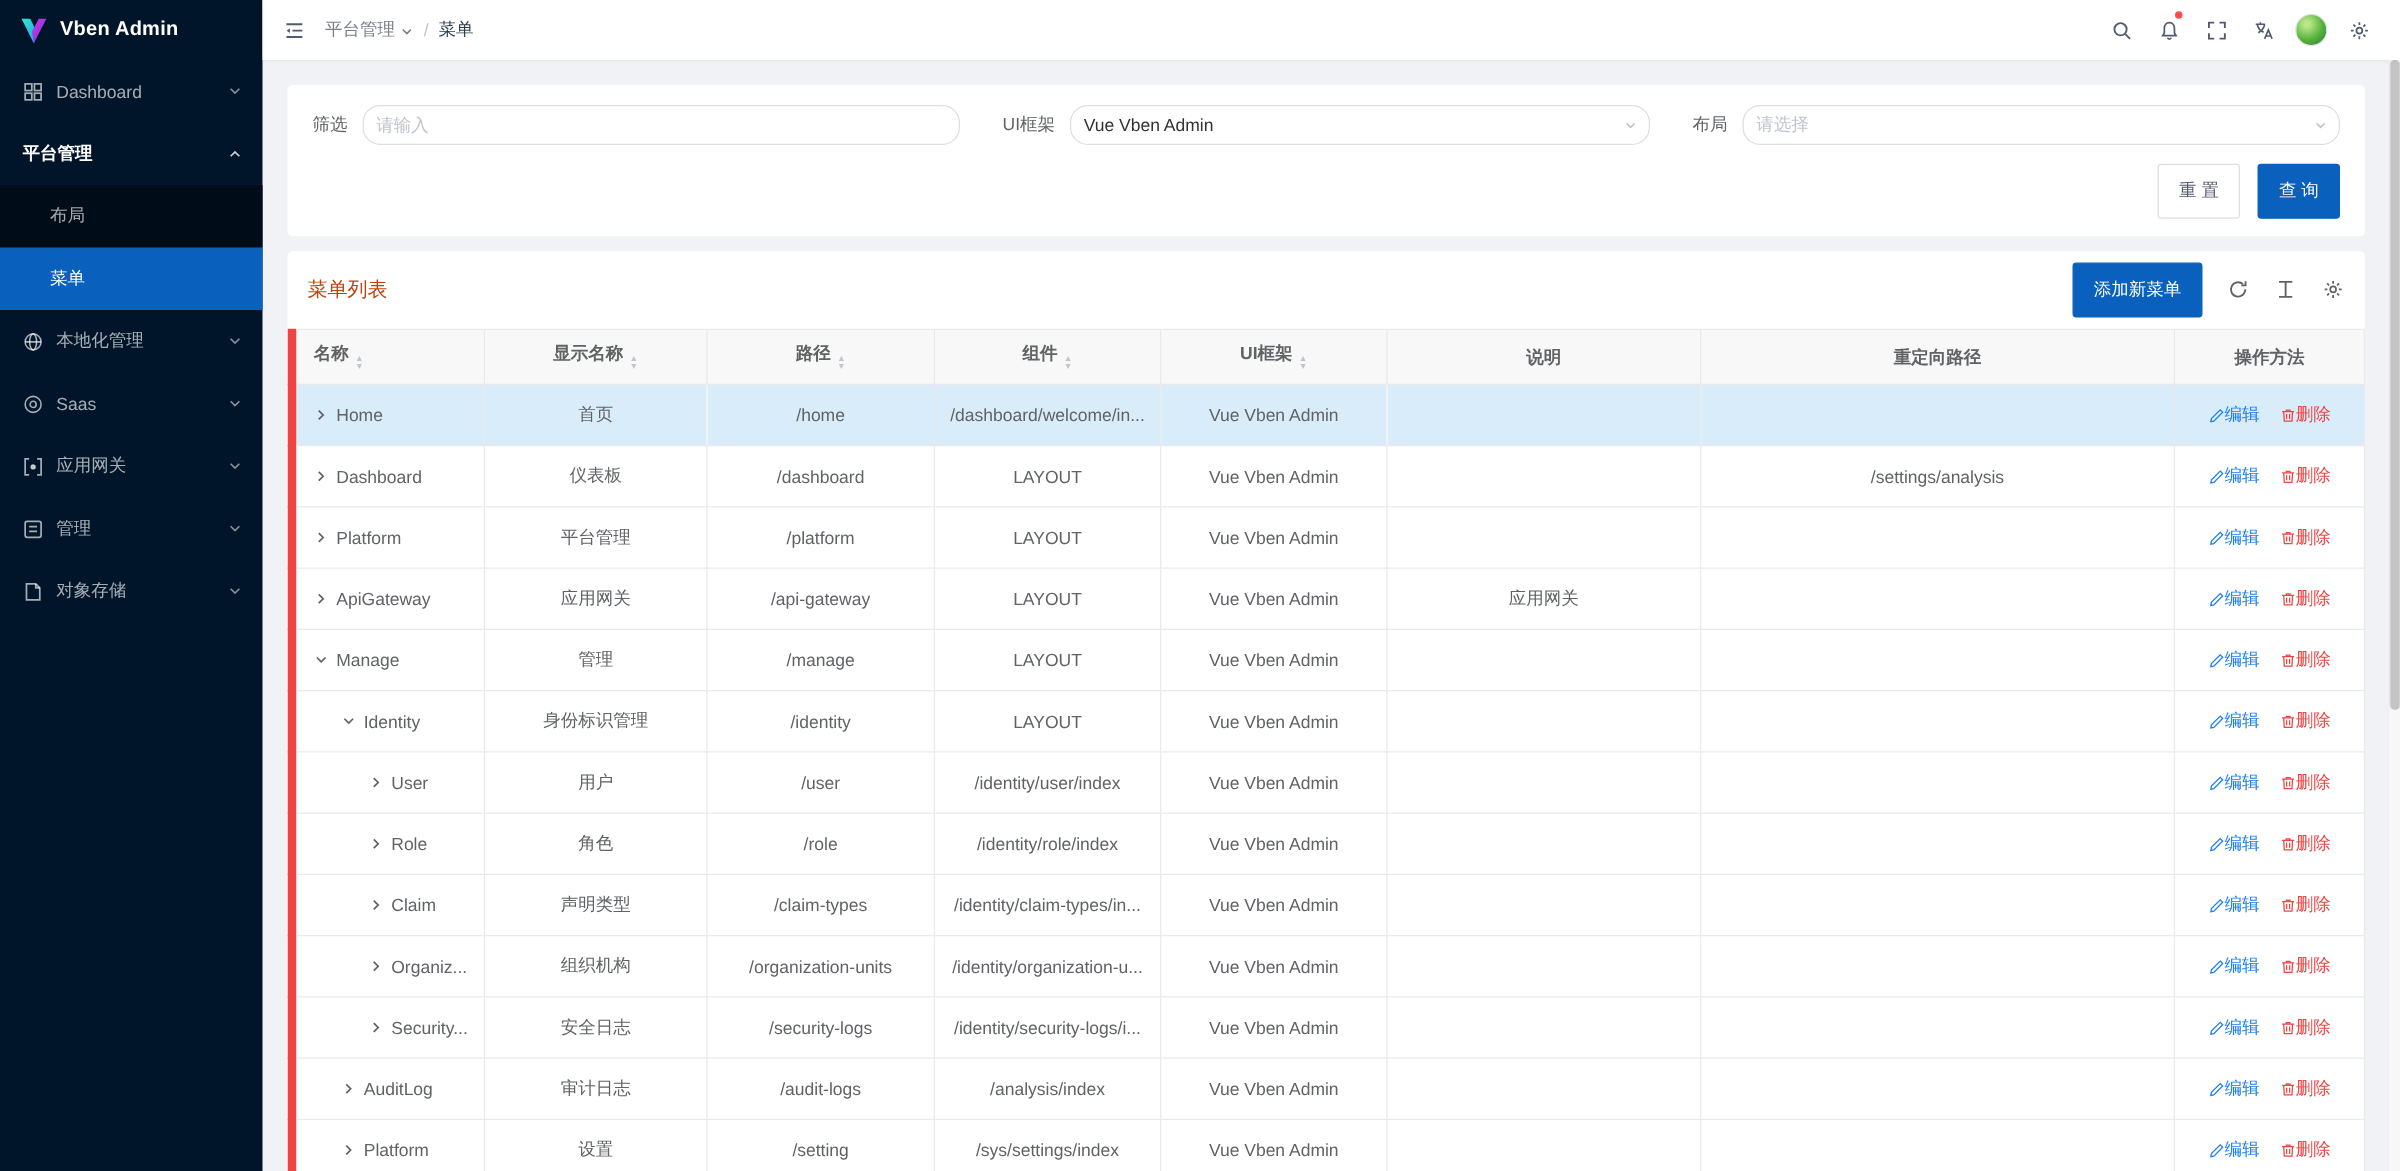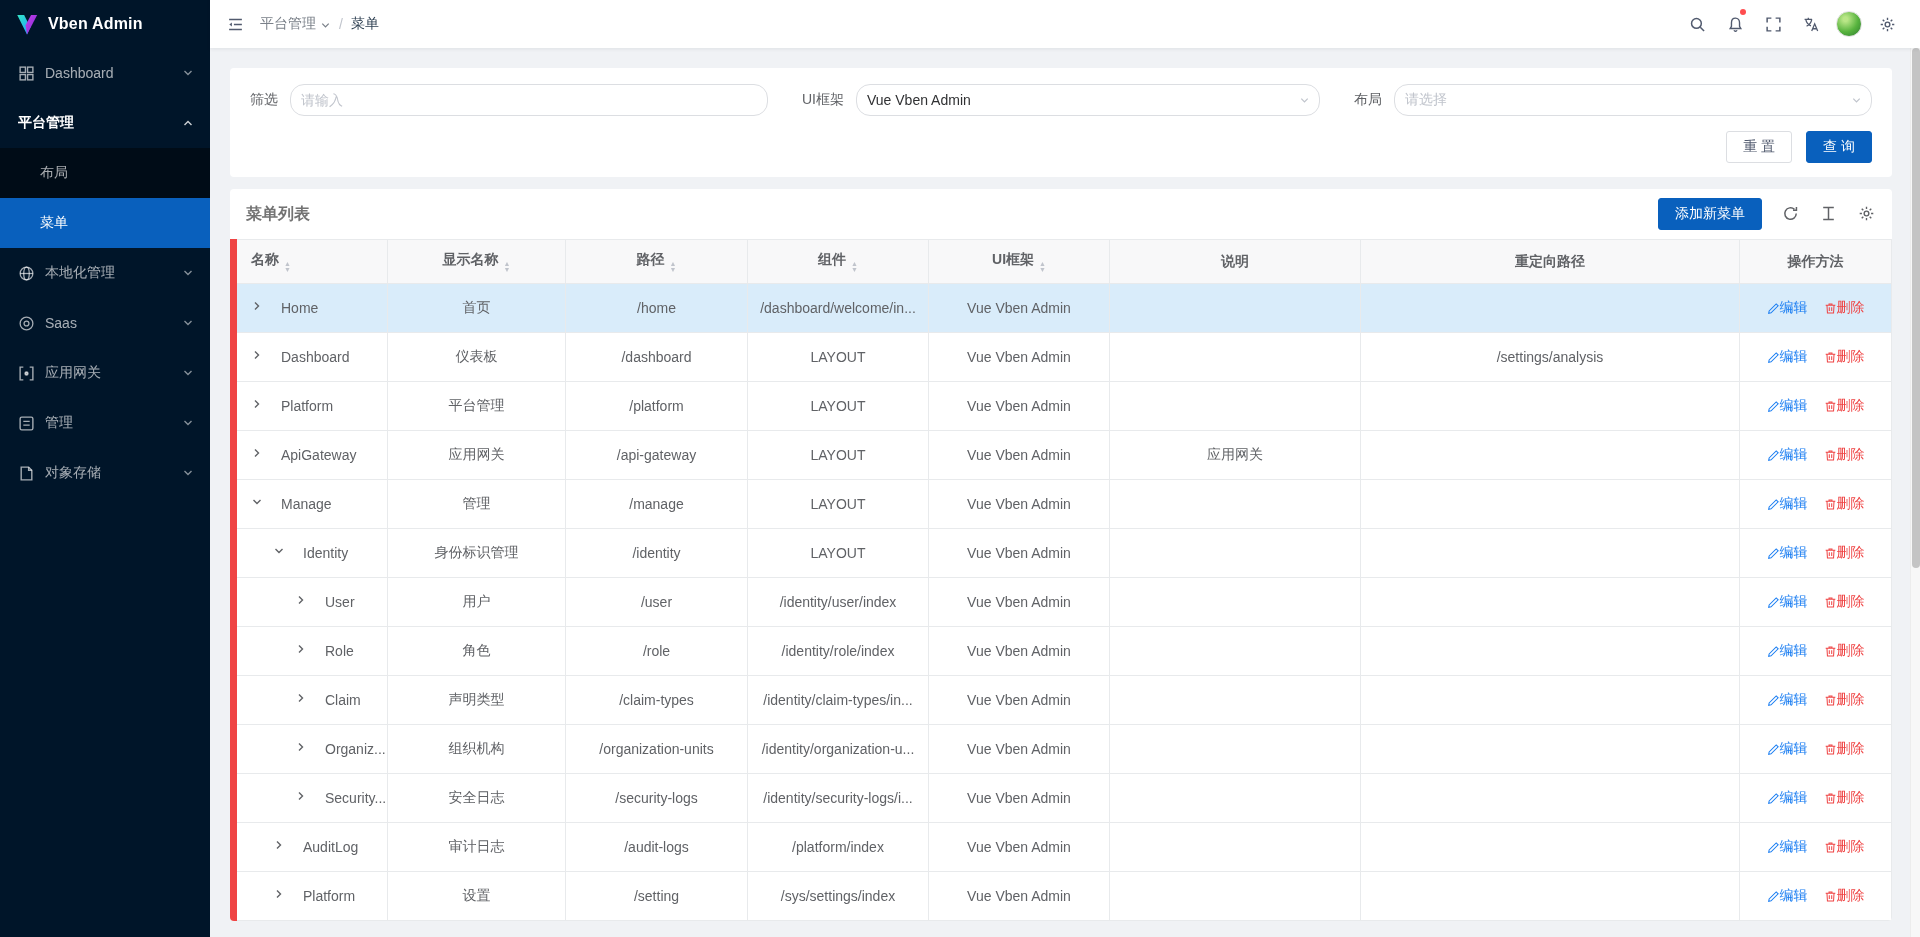--- a/index.html
+++ b/index.html
@@ -49,44 +49,44 @@
   .ffield { display:flex; align-items:center; }
   .ffield label { margin-right:12px; color:#606266; white-space:nowrap; }
   .tinput, .tselect { flex:1; height:32px; border:1px solid #dcdee2; border-radius:14px; background:#fff;
     padding:0 26px 0 10px; font-size:14px; color:#303133; outline:none; position:relative;
     font-family:"Liberation Sans","DejaVu Sans",sans-serif; }
   .tinput::placeholder { color:#c0c4cc; }
   .tselect { display:flex; align-items:center; cursor:pointer; }
   .tselect .ph { color:#c0c4cc; }
   .tselect .chev { position:absolute; right:9px; top:10px; width:11px; height:11px; color:#c0c4cc; }
   .filter-actions { display:flex; justify-content:flex-end; gap:14px; margin-top:15px; }
-  .btn { height:32px; padding:0 16px; border-radius:3px; font-size:14px; cursor:pointer; border:1px solid transparent;
+  .btn { height:44px; padding:0 16px; border-radius:3px; font-size:14px; cursor:pointer; border:1px solid transparent;
     font-family:"Liberation Sans","DejaVu Sans",sans-serif; }
   .btn-default { background:#fff; border-color:#dcdee2; color:#515a6e; }
   .btn-primary { background:#0960bd; border-color:#0960bd; color:#fff; }
 
   
   .table-card { margin:12px 28px 0 20px; overflow:hidden; min-height:720px; }
   .tbar { display:flex; align-items:center; padding:9px 16px 9px 16px; }
-  .tbar h3 { font-size:16px; font-weight:700; color:#737373; }
+  .tbar h3 { font-size:16px; font-weight:400; color:#c2410c; }
   .tbar-right { margin-left:auto; display:flex; align-items:center; gap:20px; }
   .tool-ic { width:18px; height:18px; color:#606266; cursor:pointer; display:inline-flex; }
   .tool-ic svg { width:17px; height:17px; }
   table { width:100%; border-collapse:collapse; table-layout:fixed; border-top:1px solid #e8eaec; border-left:7px solid #ef4444; }
   th { height:44px; background:#f8f8f9; color:#606266; font-weight:600; font-size:14px;
     border-right:1px solid #e8eaec; border-bottom:1px solid #e8eaec; text-align:center; padding:0 8px; }
   th.al { text-align:left; padding-left:14px; }
   .sort { display:inline-flex; flex-direction:column; margin-left:5px; vertical-align:-2px; }
   .sort i { font-style:normal; font-size:7px; line-height:6px; color:#c0c4cc; }
   td { height:49px; color:#606266; font-size:14px; text-align:center;
     border-right:1px solid #e8eaec; border-bottom:1px solid #e8eaec; padding:0 8px;
     overflow:hidden; white-space:nowrap; text-overflow:ellipsis; }
   td.al { text-align:left; padding-left:14px; }
   tr.hl td { background:#d9ecfa; }
-  .tree { display:flex; gap:18px; }
+  .tree { display:flex; align-items:center; gap:6px; }
   .tog { width:12px; height:12px; display:inline-flex; color:#606266; cursor:pointer; flex:none; }
   .tog svg { width:12px; height:12px; }
   .acts { display:flex; align-items:center; justify-content:center; gap:16px; }
   .lnk { display:inline-flex; align-items:center; gap:0; cursor:pointer; text-decoration:none; }
   .lnk.edit { color:#1b7ef2; }
   .lnk.del { color:#ef4444; }
   .lnk-ic { display:inline-flex; }
 
   
   .scrollbar { position:fixed; top:0; right:0; width:10px; height:100%; background:#f7f7f7; border-left:1px solid #ececec; }
@@ -797,21 +797,21 @@
                     <span class="tog">
                       <svg viewBox="0 0 12 12" fill="none" stroke="currentColor" stroke-width="1.4">
                         <polyline points="4,2.5 7.5,6 4,9.5"></polyline>
                       </svg>
                     </span>
                     <span>AuditLog</span>
                   </div>
                 </td>
                 <td>审计日志</td>
                 <td>/audit-logs</td>
-                <td>/platform/index</td>
+                <td>/analysis/index</td>
                 <td>Vue Vben Admin</td>
                 <td></td>
                 <td></td>
                 <td>
                   <div class="acts">
                     <a class="lnk edit">
                       <span class="lnk-ic">
                         <svg viewBox="0 0 14 14" width="13" height="13" fill="none" stroke="currentColor" stroke-width="1.1">
                           <path d="M1.8 12.2l.5-2.6 7.6-7.6 2.1 2.1-7.6 7.6-2.6.5z"></path>
                         </svg>

